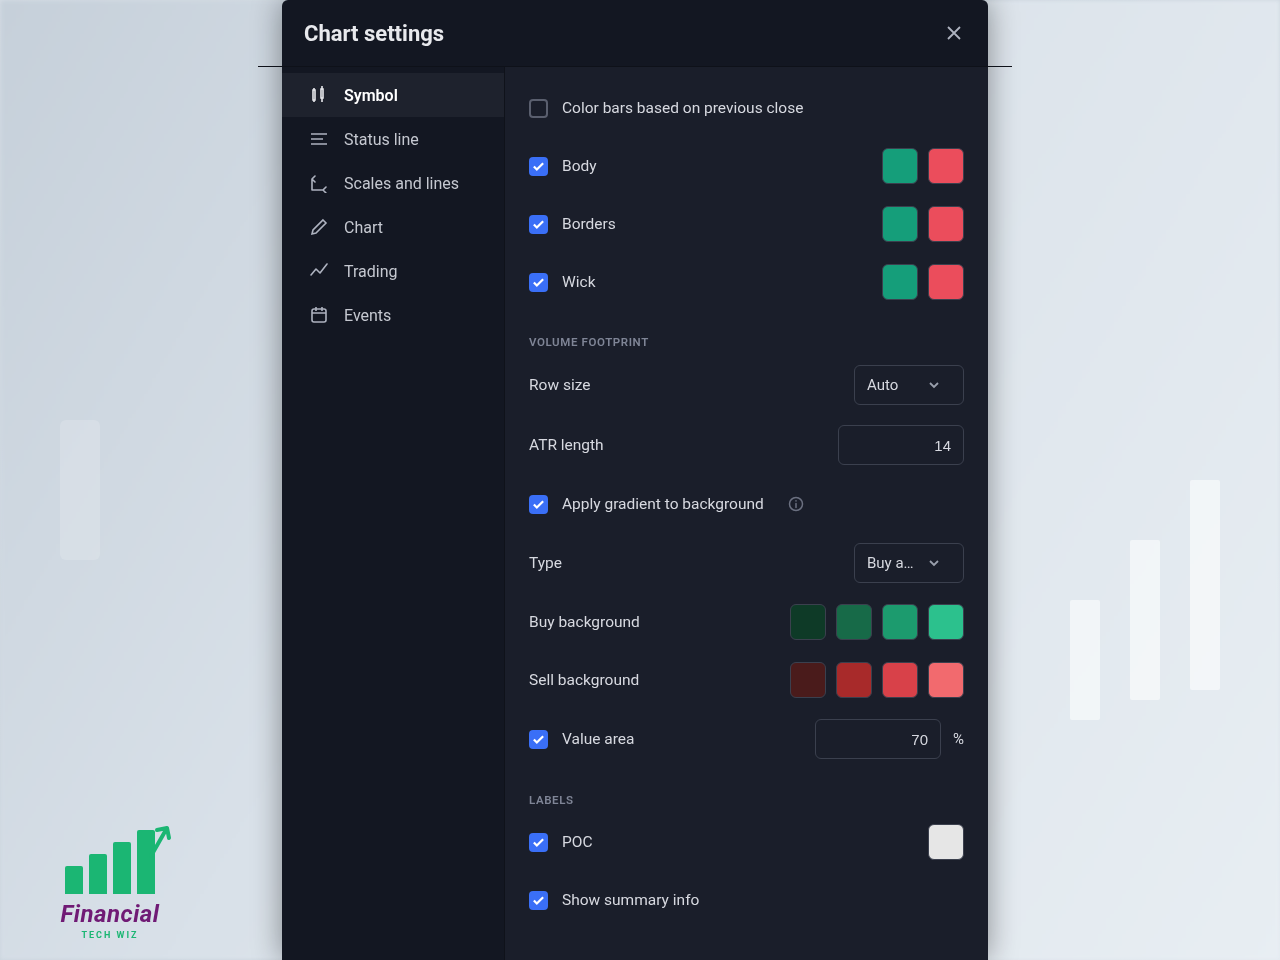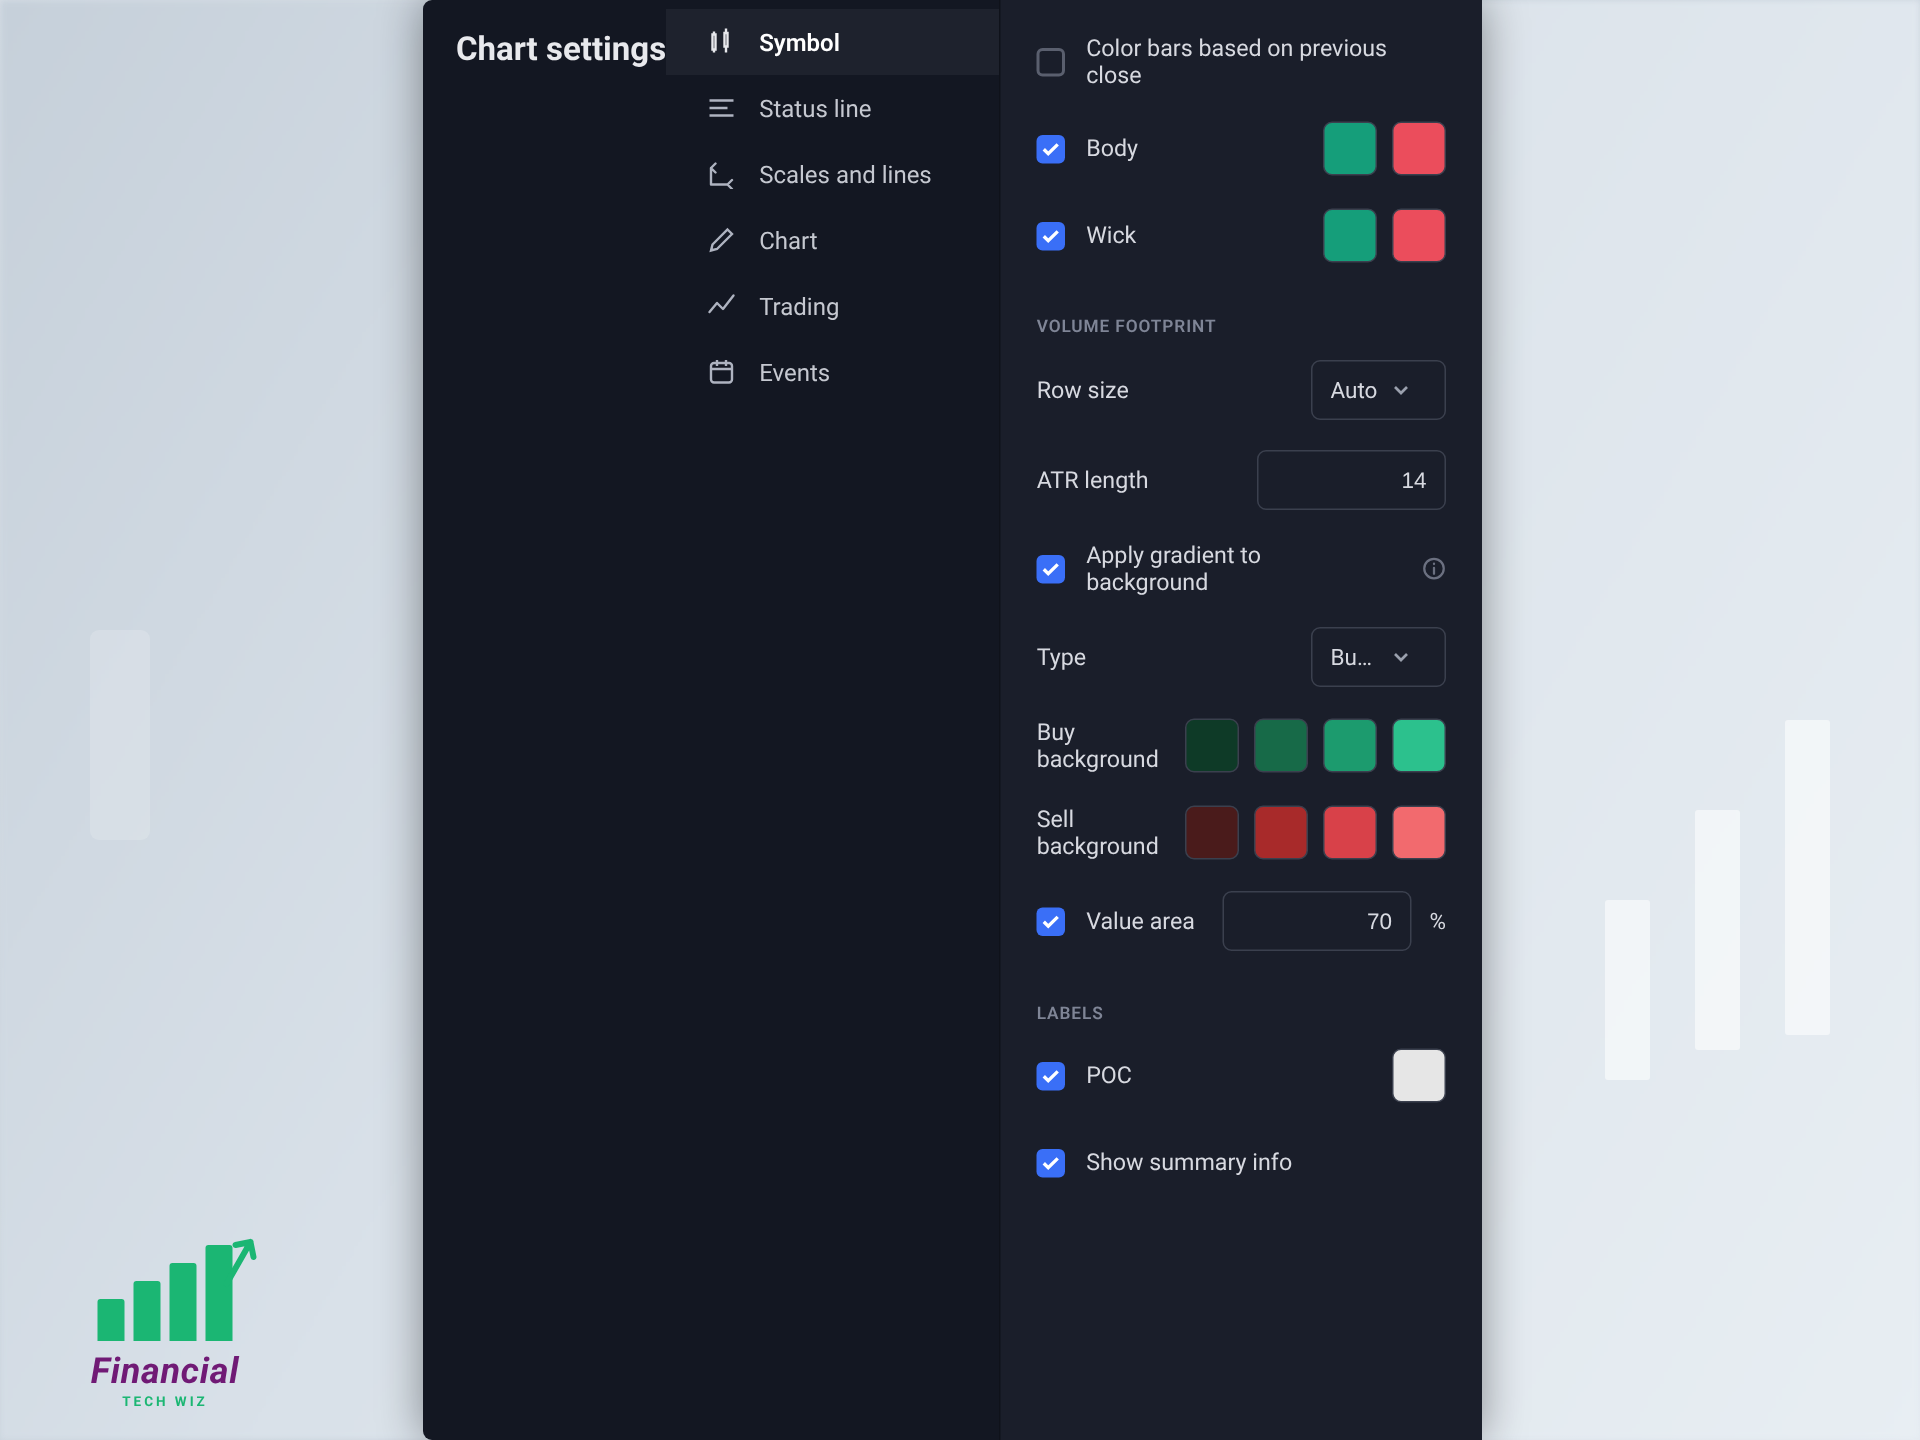--- a/index.html
+++ b/index.html
@@ -24,21 +24,21 @@
   }
   .modal {
     position: absolute;
     left: 282px;
     top: 0;
     width: 706px;
     height: 960px;
     background: #131722;
     border-radius: 6px;
     display: flex;
-    flex-direction: row;
+    flex-direction: column;
     color: #d1d4dc;
     box-shadow: 0 0 30px rgba(0,0,0,0.4);
   }
   .modal-header {
     display: flex;
     align-items: center;
     justify-content: space-between;
     padding: 16px 20px 16px 22px;
     height: 66px;
   }
@@ -96,21 +96,21 @@
   }
   .chk.on { background:#3a6ff7; }
   .chk.off { background:transparent; border:2px solid #5a5f6e; }
   .chk svg { width:13px; height:13px; }
   .swatches { display:flex; gap:10px; }
   .swatch {
     width:36px; height:36px; border-radius:6px;
     border:1px solid #3b404e; cursor:pointer;
   }
   .select {
-    width:90px; height:40px; border:1px solid #3b404e;
+    width:110px; height:40px; border:1px solid #3b404e;
     border-radius:6px; background:#1a1e2a;
     display:flex;align-items:center;justify-content:space-between;
     padding:0 22px 0 12px; color:#d7d9e0; font-size:15px; cursor:pointer;
   }
   .select .txt{white-space:nowrap;overflow:hidden;text-overflow:ellipsis;flex:1;}
   .select svg{flex-shrink:0;margin-left:6px;}
   .numin {
     width:126px; height:40px; border:1px solid #3b404e;
     border-radius:6px; background:transparent; color:#d7d9e0;
     font-size:15px; padding:12px 12px; outline:none;text-align:right;
@@ -219,20 +219,34 @@
               </svg>
             </div>
           <div class="label">Body</div>
         </div>
         <div class="swatches">
           <div class="swatch" style="background:#159e7a"></div>
           <div class="swatch" style="background:#eb4d5c"></div>
         </div>
       </div>
 
+      <div class="row">
+        <div class="left">
+          <div class="chk on">
+              <svg viewBox="0 0 14 14" stroke="#fff" stroke-width="2.4" fill="none">
+                <path d="M2 7l3.2 3.2L12 3.5"></path>
+              </svg>
+            </div>
+          <div class="label">Borders</div>
+        </div>
+        <div class="swatches">
+          <div class="swatch" style="background:#159e7a"></div>
+          <div class="swatch" style="background:#eb4d5c"></div>
+        </div>
+      </div>
 
       <div class="row">
         <div class="left">
           <div class="chk on">
               <svg viewBox="0 0 14 14" stroke="#fff" stroke-width="2.4" fill="none">
                 <path d="M2 7l3.2 3.2L12 3.5"></path>
               </svg>
             </div>
           <div class="label">Wick</div>
         </div>

